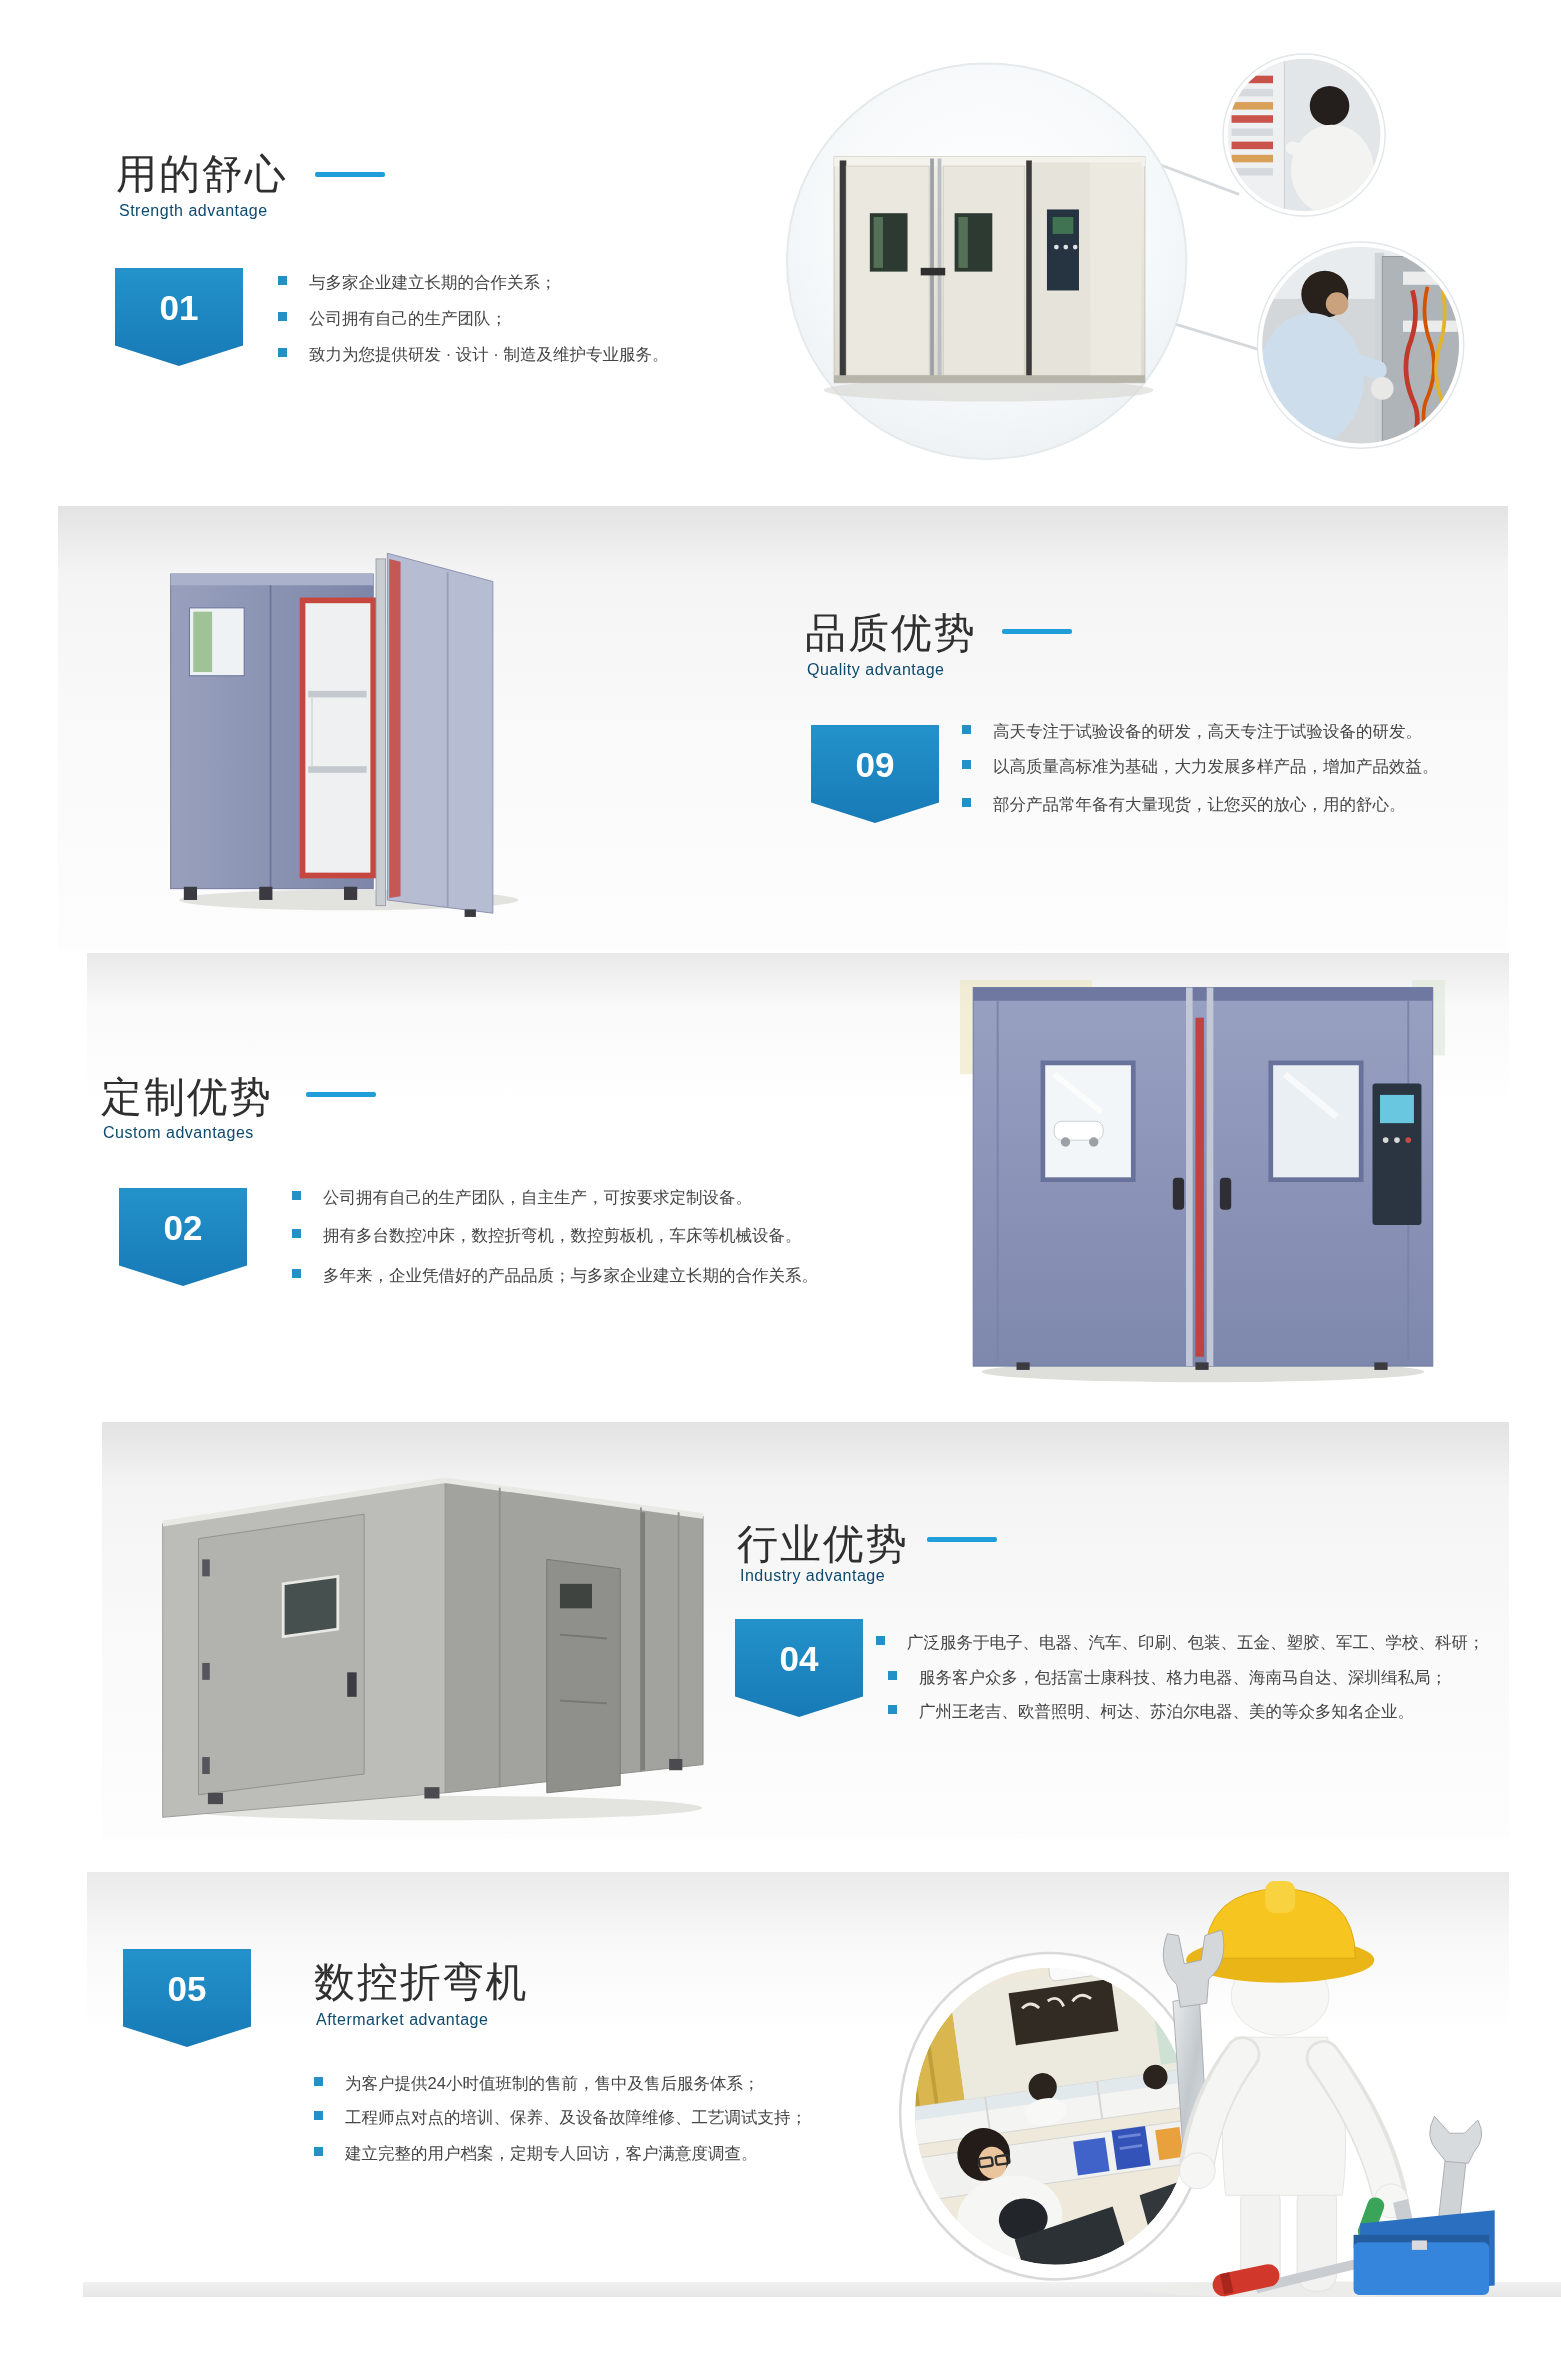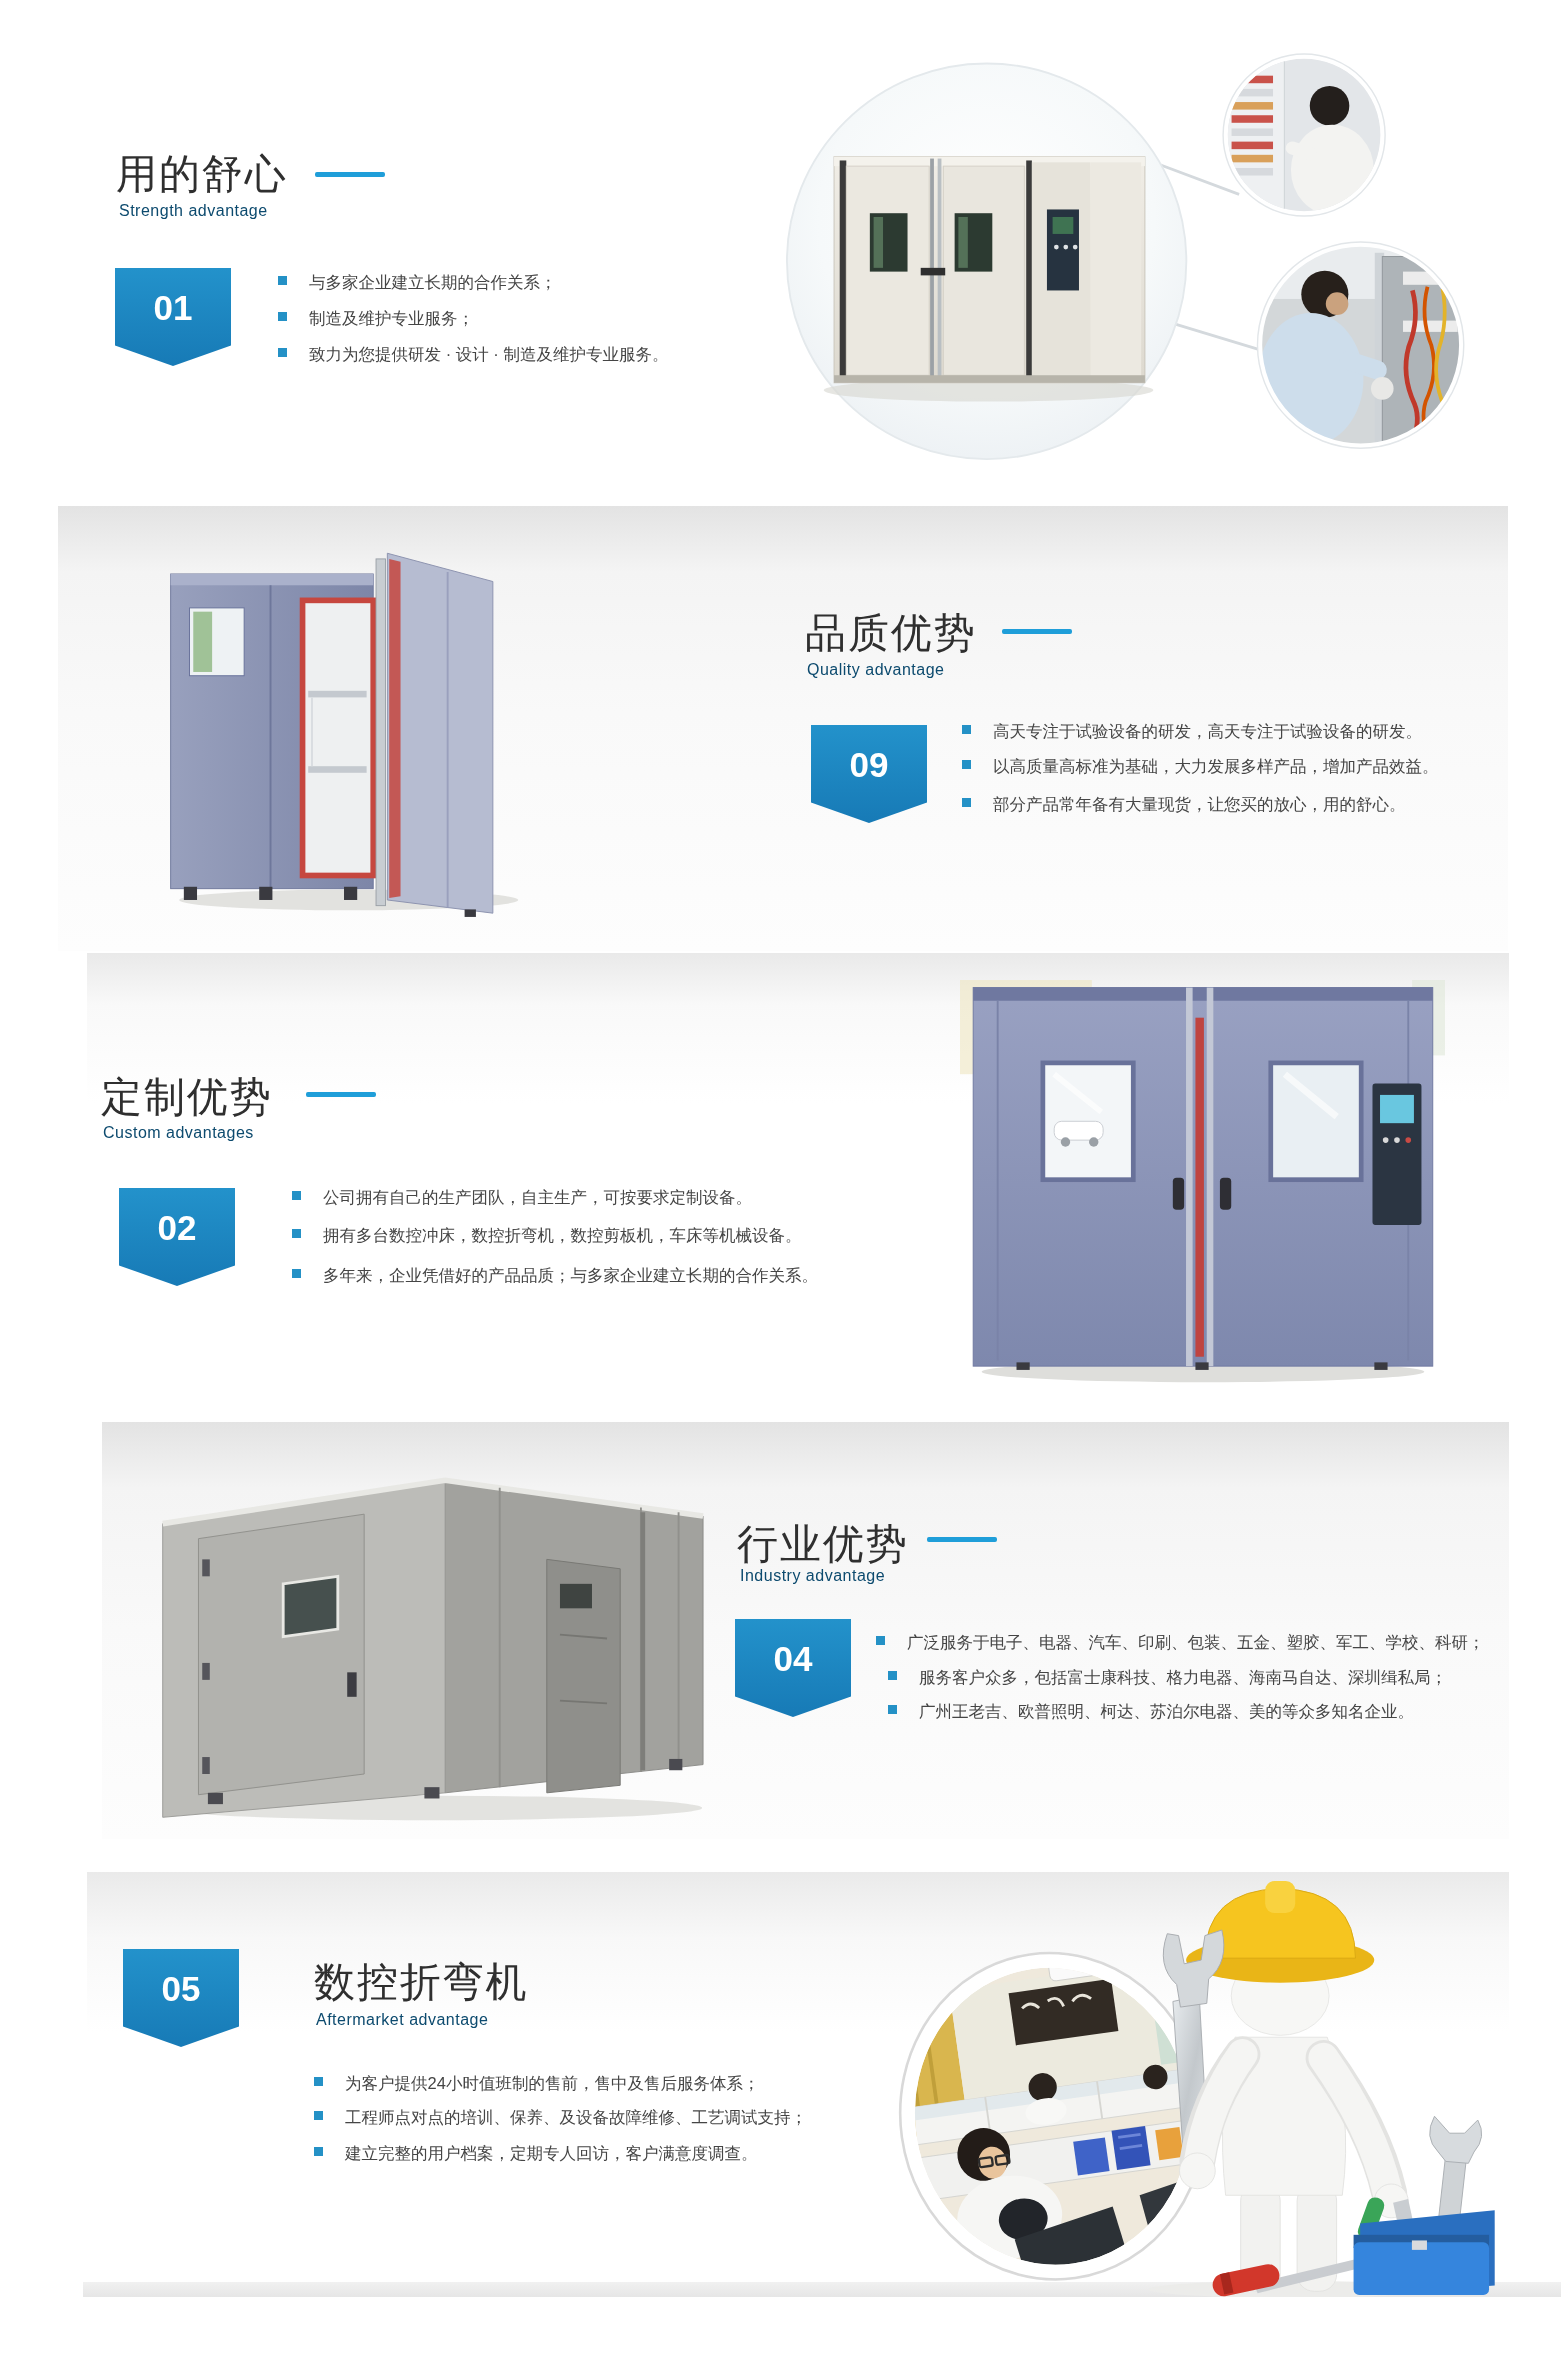--- a/index.html
+++ b/index.html
@@ -21,21 +21,21 @@
   
   .title{position:absolute;font-size:41px;color:#2f2f2f;letter-spacing:1.9px;font-weight:normal;margin:0;}
   .t1{left:116px;top:147px}.t2{left:805px;top:606px}.t3{left:101px;top:1070px}
   .t4{left:737px;top:1517px}.t5{left:314px;top:1955px}
   .subtitle{position:absolute;font-size:16px;color:#0c4a6e;letter-spacing:0.5px;}
   .st1{left:119px;top:202px}.st2{left:807px;top:661px}.st3{left:103px;top:1124px}
   .st4{left:740px;top:1567px}.st5{left:316px;top:2011px}
   .dash{position:absolute;width:70px;height:4.7px;background:#1f9ed9;border-radius:1.9px;}
   .d1{left:315px;top:172px}.d2{left:1002px;top:629px}.d3{left:306px;top:1092px}.d4{left:927px;top:1537px}
   
-  .badge{position:absolute;width:116px;height:98px;color:#fff;font-size:35px;font-weight:bold;
+  .badge{position:absolute;width:128px;height:98px;color:#fff;font-size:35px;font-weight:bold;
          text-align:center;line-height:79px;
          background:linear-gradient(180deg,#2392cb,#177ab6);
          clip-path:polygon(0 0,100% 0,100% 79%,50% 100%,0 79%);}
   .b1{left:115px;top:268px}.b2{left:811px;top:725px}.b3{left:119px;top:1188px}
   .b4{left:735px;top:1619px}.b5{left:123px;top:1949px}
   
   ul.bullets{list-style:none;margin:0;padding:0;}
   .row{position:absolute;display:flex;align-items:flex-start;white-space:nowrap;
        font-size:16.5px;color:#454545;}
   .sq{width:9.4px;height:9.4px;background:#2491c6;margin-right:21.7px;margin-top:3.8px;flex:none;}
@@ -57,21 +57,21 @@
     <span class="dash d1"></span>
     <div class="subtitle st1">Strength advantage</div>
     <div class="badge b1">01</div>
     <ul class="bullets">
       <li class="row" style="left:278px;top:272px">
           <span class="sq"></span>
           <span>与多家企业建立长期的合作关系；</span>
         </li>
       <li class="row" style="left:278px;top:308px">
           <span class="sq"></span>
-          <span>制造及维护专业服务；</span>
+          <span>公司拥有自己的生产团队；</span>
         </li>
       <li class="row" style="left:278px;top:344px">
           <span class="sq"></span>
           <span>致力为您提供研发 · 设计 · 制造及维护专业服务。</span>
         </li>
     </ul>
     <svg class="fig" style="left:753px;top:38px" width="716" height="471" viewBox="0 0 760 500">
       <defs>
         <radialGradient id="g1big" cx="50%" cy="40%" r="70%">
           <stop offset="0" stop-color="#ffffff"></stop>

